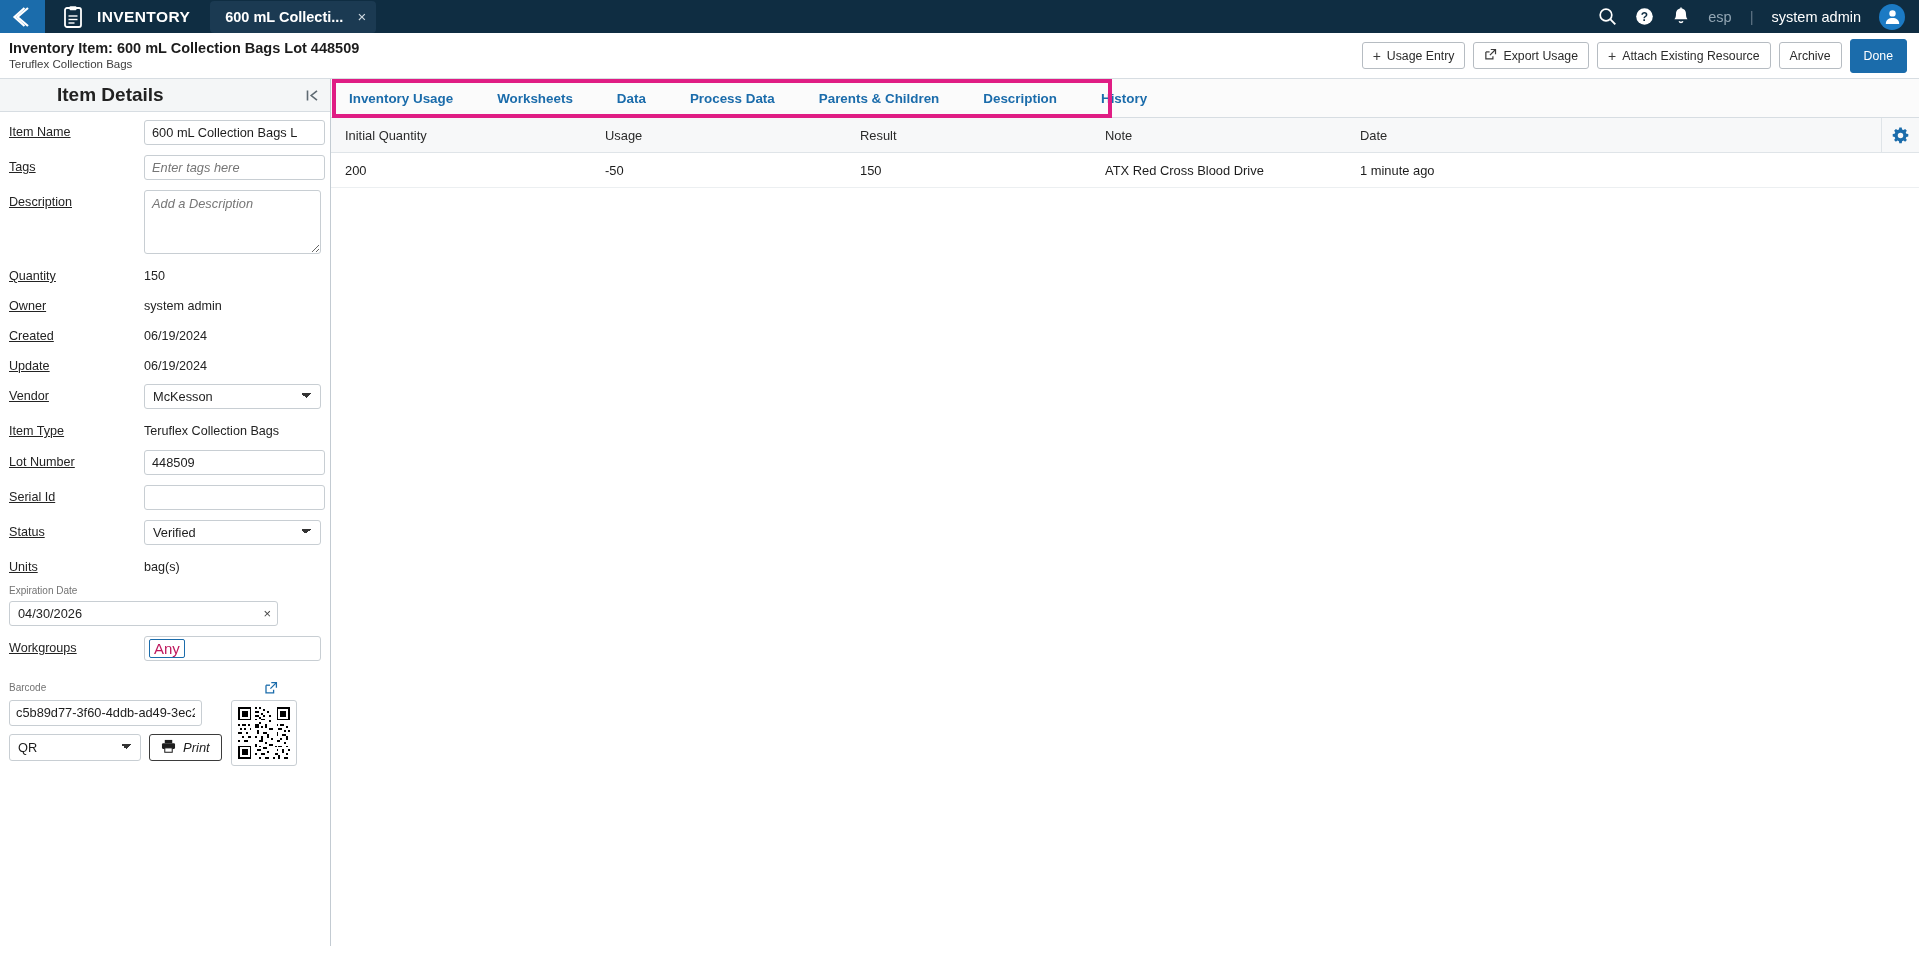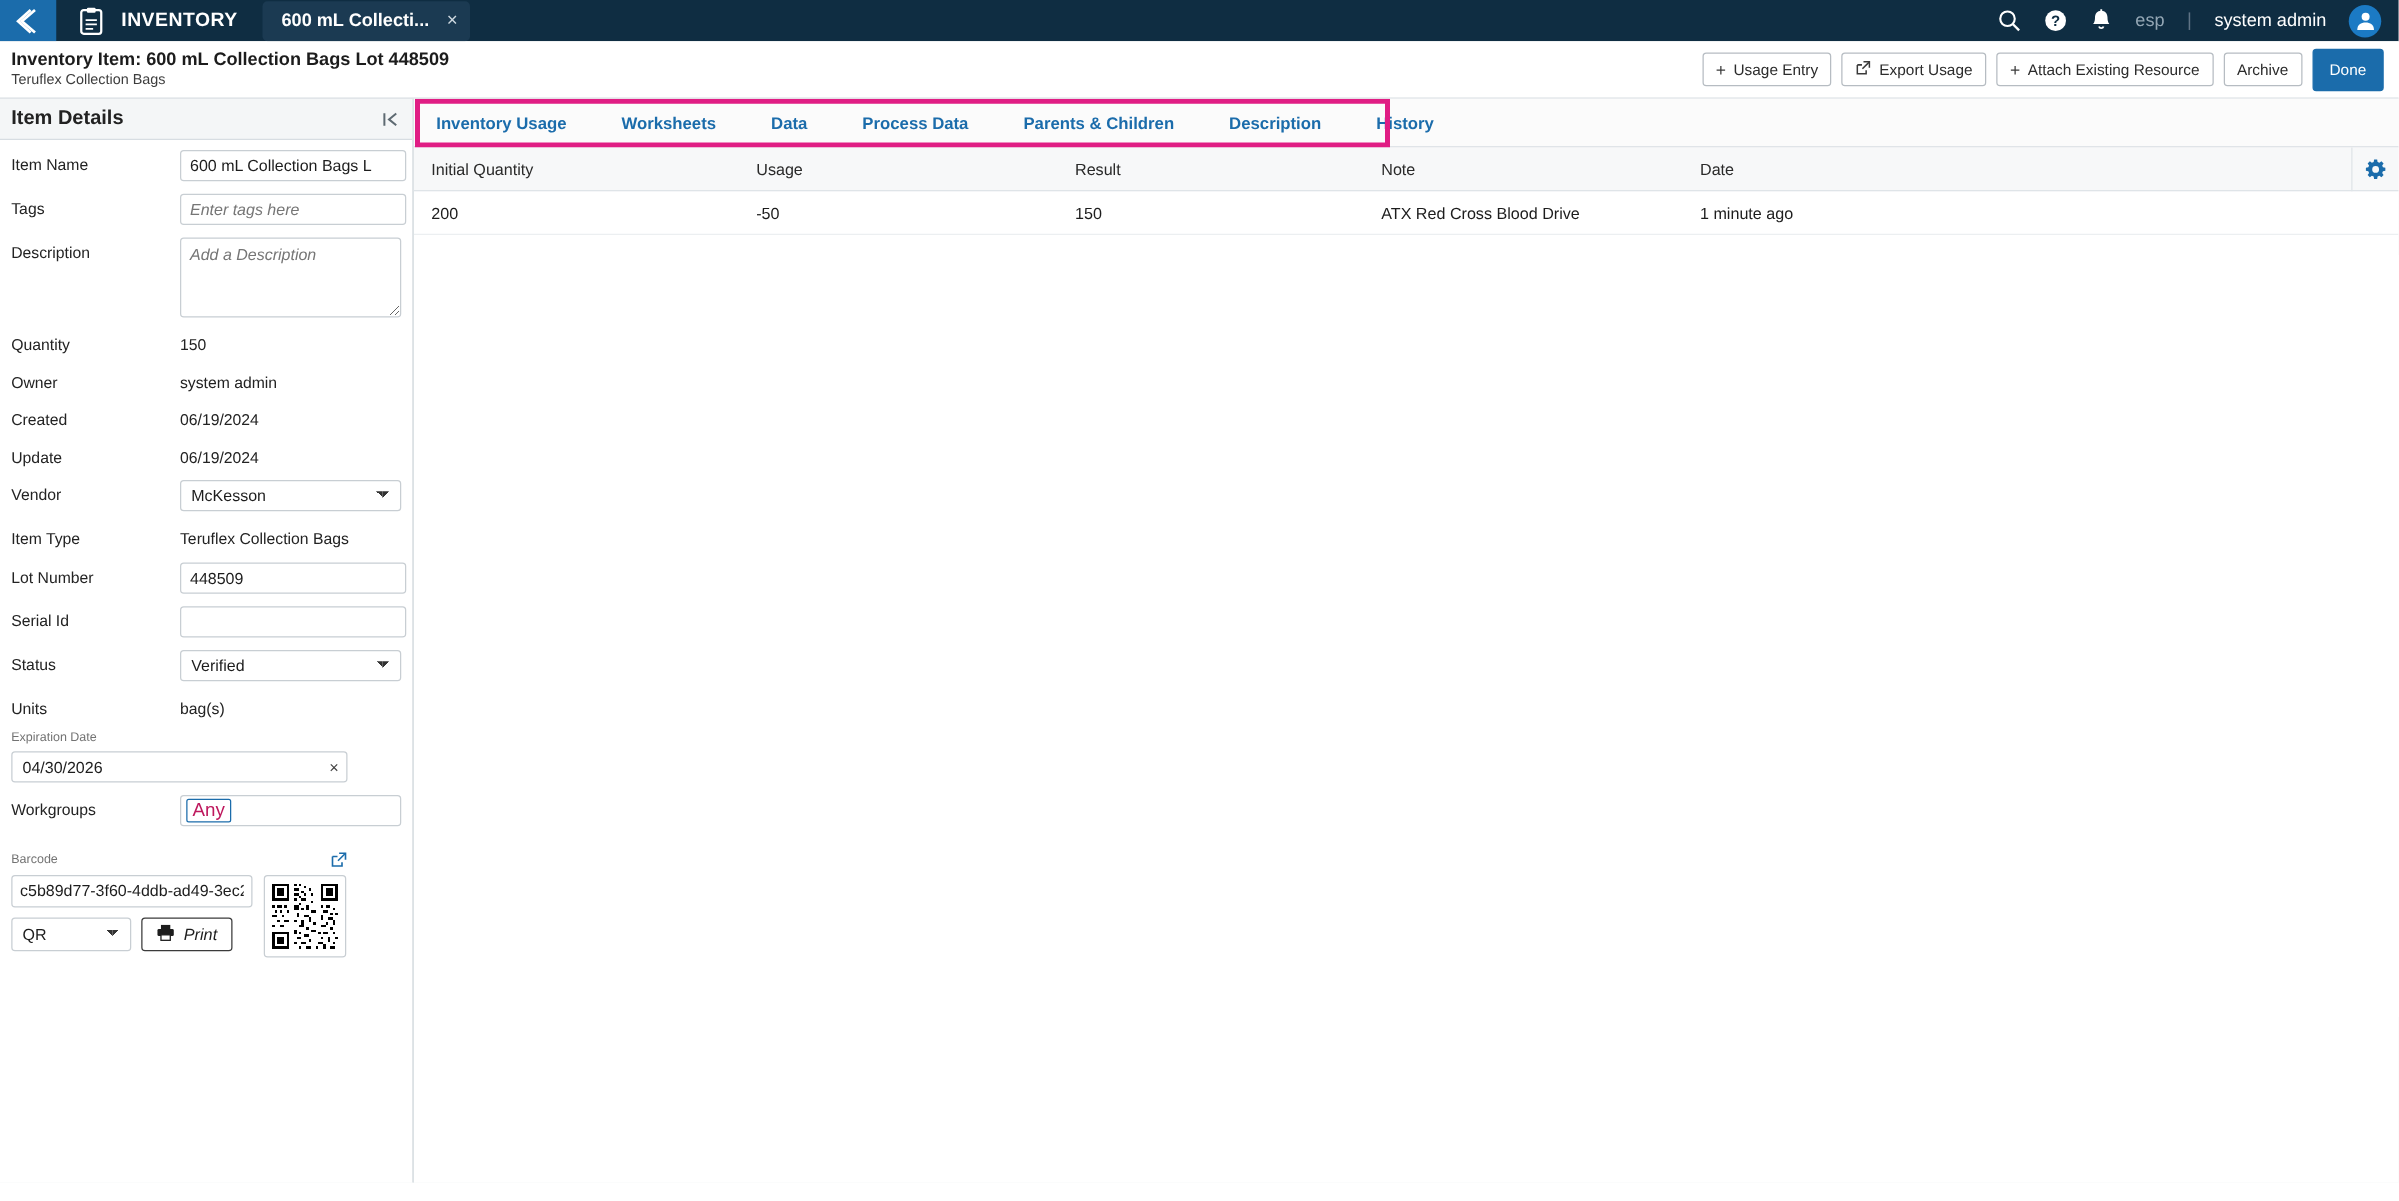--- a/index.html
+++ b/index.html
@@ -139,37 +139,38 @@
     overflow: hidden;
   }
   #panel-head {
     height: 33px;
     background: #f4f6f7;
     border-bottom: 1px solid #d7dde2;
     display: flex; align-items: center;
     padding: 0 10px 0 9px;
     flex: 0 0 33px;
   }
-  #panel-head-title { font-size: 16px; font-weight: bold; color: #222; }
+  #panel-head-title { font-size: 19px; font-weight: bold; color: #222; margin-left: 48px; }
   #collapse-icon { margin-left: auto; cursor: pointer; display:flex; }
   #panel-body {
     flex: 1;
     padding: 8px 9px 0 9px;
     overflow: hidden;
   }
   .frow {
     display: flex;
     align-items: flex-start;
     margin-bottom: 10px;
   }
   .flabel {
     width: 135px; flex: 0 0 135px;
     font-size: 12.6px; color: #232323;
     padding-top: 5px;
     line-height: 1.2;
+    text-decoration: underline;
   }
   .fval {
     font-size: 12.6px; color: #232323; padding-top: 5px;
   }
   .finput {
     width: 181px;
     height: 25px;
     border: 1px solid #c8ced3;
     border-radius: 3px;
     font-size: 12.8px;
@@ -235,21 +236,21 @@
   #barcode-row { display: flex; gap: 9px; align-items: flex-start; }
   #barcode-left { display: flex; flex-direction: column; gap: 8px; }
   #barcode-value {
     width: 193px; height: 26px;
     border: 1px solid #c8ced3; border-radius: 3px;
     font-size: 12.8px; padding: 0 6px; color: #1d1d1d;
     font-family: "Liberation Sans", sans-serif; outline: none;
   }
   #barcode-ctrls { display: flex; gap: 8px; }
   #barcode-type {
-    width: 96px; height: 27px;
+    width: 132px; height: 27px;
   }
   #print-btn {
     height: 27px; border: 1px solid #3b3b3b; background: #fff;
     border-radius: 3px; font-size: 13px; color: #1d1d1d;
     display: flex; align-items: center; gap: 7px; padding: 0 11px;
     cursor: pointer; font-family: "Liberation Sans", sans-serif; font-style: italic;
   }
   #qr-box {
     width: 66px; height: 66px;
     border: 1px solid #c8ced3; border-radius: 3px;

